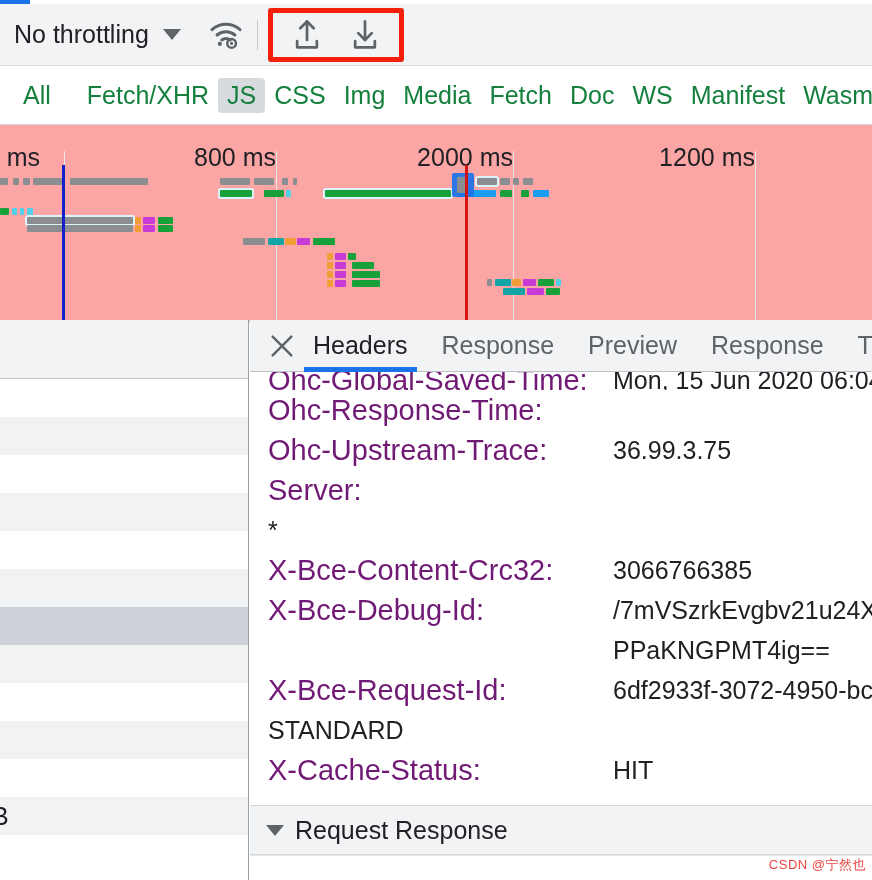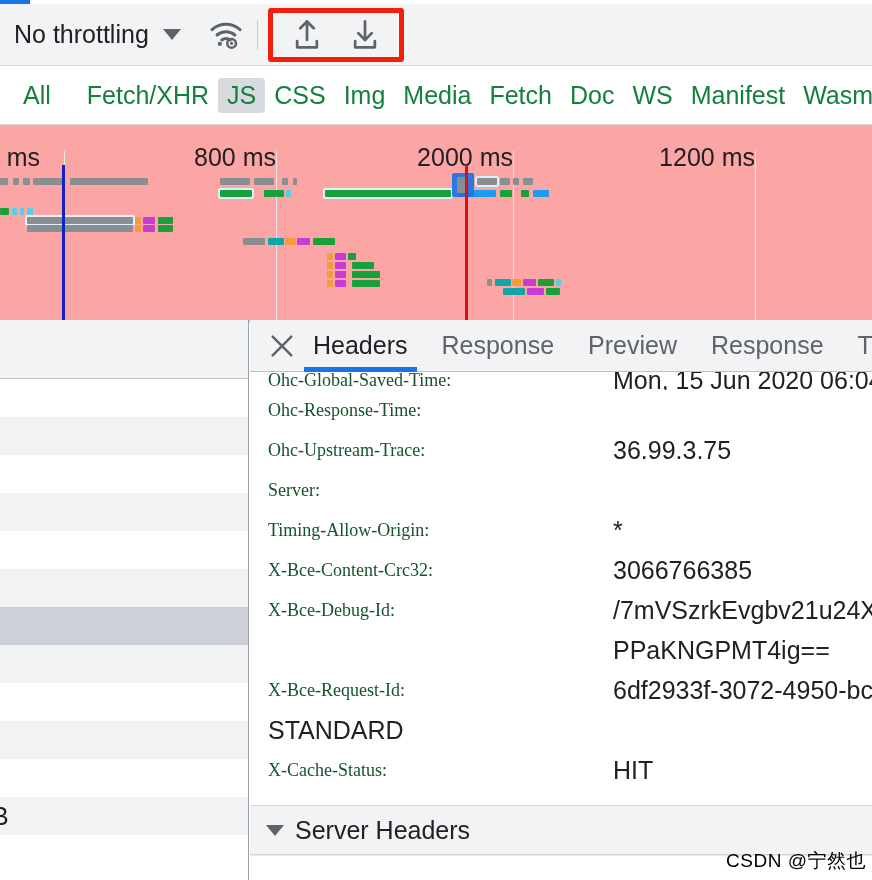--- a/index.html
+++ b/index.html
@@ -123,21 +123,21 @@
     position:absolute;left:0;top:52px;width:622px;height:455px;
     overflow:hidden;background:#fff;
   }
   .hdr-clipped{
     position:absolute;left:0;top:-12px;width:622px;height:30px;overflow:hidden;
   }
   .hdr-row{
     display:flex;align-items:flex-start;padding:0 0 0 18px;height:40px;box-sizing:border-box;
   }
   .hdr-name{
-    width:345px;flex:none;font-size:18px;color:#14532d;white-space:nowrap;line-height:40px;font-family:Liberation Serif, serif;
+    width:345px;flex:none;font-size:29px;color:#701a75;white-space:nowrap;line-height:40px;
   }
   .hdr-value{
     flex:1;font-size:25px;color:#202124;white-space:nowrap;line-height:40px;overflow:hidden;
   }
   .hdr-cont{
     padding-left:363px;font-size:25px;color:#202124;height:40px;line-height:40px;
     white-space:nowrap;overflow:hidden;
   }
 
   .section-bar{
@@ -149,21 +149,21 @@
     width:0;height:0;border-left:9px solid transparent;border-right:9px solid transparent;
     border-top:11px solid #5f6368;margin-right:11px;
   }
   .section-title{font-size:25px;color:#202124;}
   .section-tail{
     position:absolute;left:0;bottom:0;width:622px;height:25px;background:#fff;
     border-top:1px solid #e4e6e8;box-sizing:border-box;
   }
 
   .watermark{
-    position:absolute;right:6px;bottom:6px;font-size:19px;color:#000000;
+    position:absolute;right:6px;bottom:6px;font-size:13px;color:#ef4444;
     letter-spacing:.5px;pointer-events:none;
   }
 </style>
 </head>
 <body>
 
 <div class="app">
 
   <div class="top-accent"></div>
 
@@ -357,21 +357,20 @@
             <div class="hdr-name">Ohc-Response-Time:</div>
           </div>
           <div class="hdr-row">
             <div class="hdr-name">Ohc-Upstream-Trace:</div>
             <div class="hdr-value">36.99.3.75</div>
           </div>
           <div class="hdr-row">
             <div class="hdr-name">Server:</div>
           </div>
           <div class="hdr-row">
-            <div class="hdr-name">Timing-Allow-Origin:</div>
             <div class="hdr-value">*</div>
           </div>
           <div class="hdr-row">
             <div class="hdr-name">X-Bce-Content-Crc32:</div>
             <div class="hdr-value">3066766385</div>
           </div>
           <div class="hdr-row">
             <div class="hdr-name">X-Bce-Debug-Id:</div>
             <div class="hdr-value">/7mVSzrkEvgbv21u24Xn</div>
           </div>
@@ -385,21 +384,21 @@
           </div>
           <div class="hdr-row">
             <div class="hdr-name">X-Cache-Status:</div>
             <div class="hdr-value">HIT</div>
           </div>
         </div>
       </div>
 
       <div class="section-bar">
         <span class="tri"></span>
-        <span class="section-title">Server Headers</span>
+        <span class="section-title">Request Response</span>
       </div>
       <div class="section-tail"></div>
 
     </div>
   </div>
 
   <div class="watermark">CSDN @宁然也</div>
 </div>
 
 </body></html>

